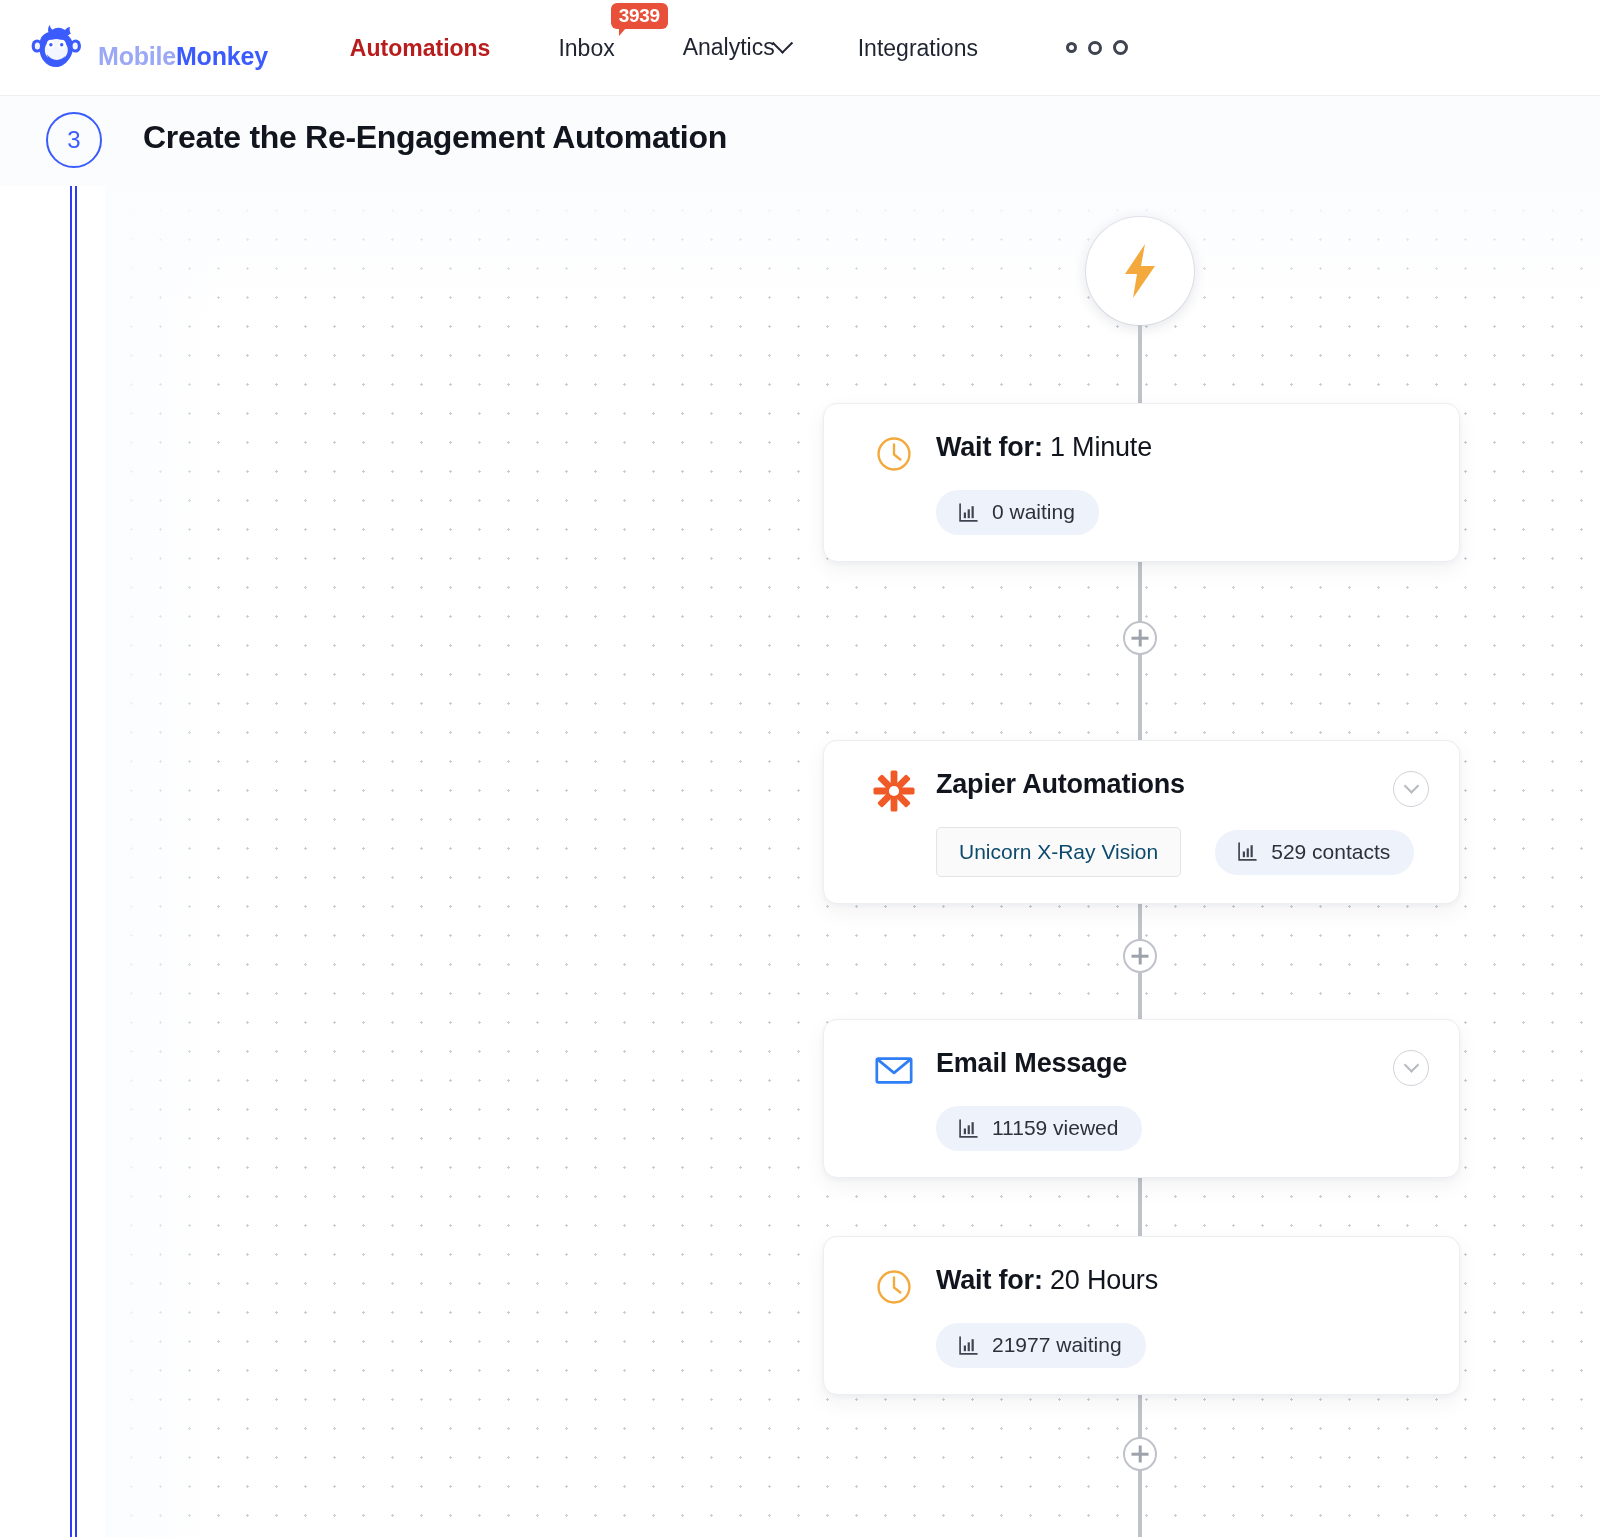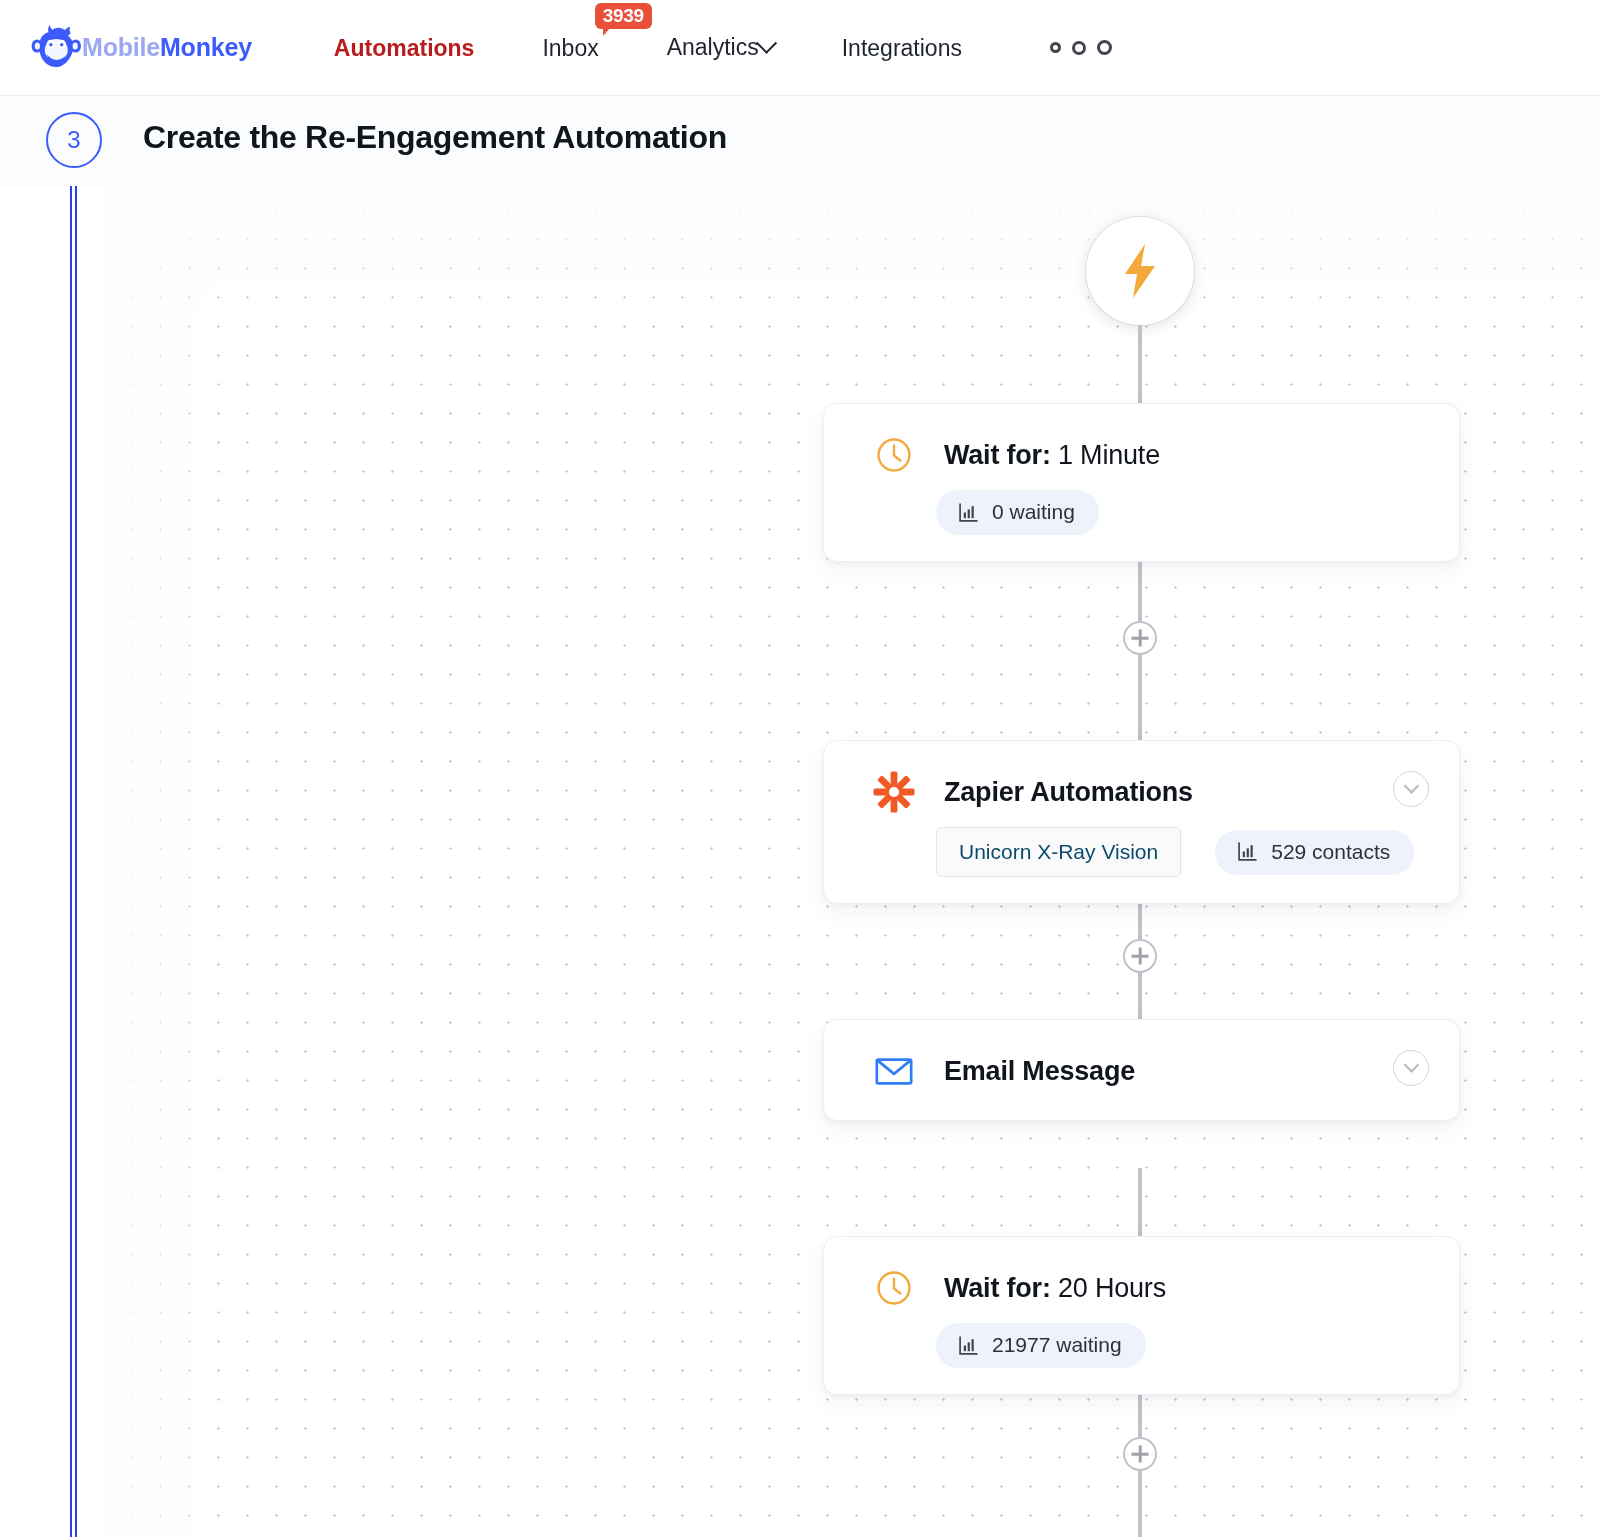--- a/index.html
+++ b/index.html
@@ -20,23 +20,23 @@
     width: 1600px;
     height: 96px;
     background: #ffffff;
     border-bottom: 1px solid #eceef2;
     display: flex;
     align-items: center;
     z-index: 40;
   }
   .brand {
     display: flex;
-    align-items: center;
+    align-items: flex-end;
     margin-left: 30px;
-    gap: 0;
+    gap: 16px;
   }
   .brand-logo { width: 52px; height: 46px; display:block; }
   .brand-name {
     font-size: 25px;
     font-weight: bold;
     letter-spacing: -0.2px;
     white-space: nowrap;
   }
   .brand-name .mobile { color: #9aa8f5; }
   .brand-name .monkey { color: #3b5bfd; }
@@ -220,22 +220,22 @@
     left: 823px;
     width: 637px;
     background: #ffffff;
     border: 1px solid #eceef1;
     border-radius: 14px;
     box-shadow: 0 8px 22px rgba(33,43,70,0.055), 0 2px 5px rgba(33,43,70,0.045);
     padding: 28px 30px 26px 48px;
   }
   .card-head {
     display: flex;
-    align-items: center;
-    gap: 28px;
+    align-items: flex-start;
+    gap: 20px;
     min-height: 46px;
   }
   .card-icon { width: 44px; height: 44px; flex: none; display: flex; align-items: center; justify-content: center; }
   .card-title {
     font-size: 27px;
     color: #11151d;
     letter-spacing: -0.2px;
     white-space: nowrap;
   }
   .card-title .lbl { font-weight: bold; }
@@ -439,41 +439,52 @@
       <span class="card-icon">
         <svg viewBox="0 0 44 44" width="42" height="42" xmlns="http://www.w3.org/2000/svg">
           <rect x="4" y="10" width="36" height="25" rx="1.5" fill="none" stroke="#2f7ef5" stroke-width="2.8"></rect>
           <path d="M5.4 11.4 L22 25 L38.6 11.4" fill="none" stroke="#2f7ef5" stroke-width="2.8" stroke-linecap="round" stroke-linejoin="round"></path>
         </svg>
       </span>
       <span class="card-title">
         <span class="lbl">Email Message</span>
       </span>
     </div>
-  </div>
-
-  <div class="card" style="top:1236px;">
-    <div class="card-head">
-      <span class="card-icon">
-        <svg viewBox="0 0 44 44" width="40" height="40" xmlns="http://www.w3.org/2000/svg">
-          <circle cx="22" cy="22" r="17" fill="none" stroke="#f3a93c" stroke-width="2.6"></circle>
-          <path d="M22 11.5 V22.5 L29 28" fill="none" stroke="#f3a93c" stroke-width="2.6" stroke-linecap="round" stroke-linejoin="round"></path>
-        </svg>
-      </span>
-      <span class="card-title">
-        <span class="lbl">Wait for:</span>
-        <span class="val">20 Hours</span>
-      </span>
-    </div>
     <div class="card-body">
       <span class="stat-pill">
         <svg class="bar-icon" viewBox="0 0 20 20" xmlns="http://www.w3.org/2000/svg">
           <path d="M2 2 V18 H18" fill="none" stroke="#3f4450" stroke-width="1.6" stroke-linecap="round"></path>
           <rect x="5.5" y="10" width="2.1" height="5.4" fill="#3f4450"></rect>
           <rect x="9.2" y="7" width="2.1" height="8.4" fill="#3f4450"></rect>
           <rect x="12.9" y="4" width="2.1" height="11.4" fill="#3f4450"></rect>
         </svg>
+        <span>11159 viewed</span>
+      </span>
+    </div>
+  </div>
+
+  <div class="card" style="top:1236px;">
+    <div class="card-head">
+      <span class="card-icon">
+        <svg viewBox="0 0 44 44" width="40" height="40" xmlns="http://www.w3.org/2000/svg">
+          <circle cx="22" cy="22" r="17" fill="none" stroke="#f3a93c" stroke-width="2.6"></circle>
+          <path d="M22 11.5 V22.5 L29 28" fill="none" stroke="#f3a93c" stroke-width="2.6" stroke-linecap="round" stroke-linejoin="round"></path>
+        </svg>
+      </span>
+      <span class="card-title">
+        <span class="lbl">Wait for:</span>
+        <span class="val">20 Hours</span>
+      </span>
+    </div>
+    <div class="card-body">
+      <span class="stat-pill">
+        <svg class="bar-icon" viewBox="0 0 20 20" xmlns="http://www.w3.org/2000/svg">
+          <path d="M2 2 V18 H18" fill="none" stroke="#3f4450" stroke-width="1.6" stroke-linecap="round"></path>
+          <rect x="5.5" y="10" width="2.1" height="5.4" fill="#3f4450"></rect>
+          <rect x="9.2" y="7" width="2.1" height="8.4" fill="#3f4450"></rect>
+          <rect x="12.9" y="4" width="2.1" height="11.4" fill="#3f4450"></rect>
+        </svg>
         <span>21977 waiting</span>
       </span>
     </div>
   </div>
 
 </div>
 
 </body></html>

